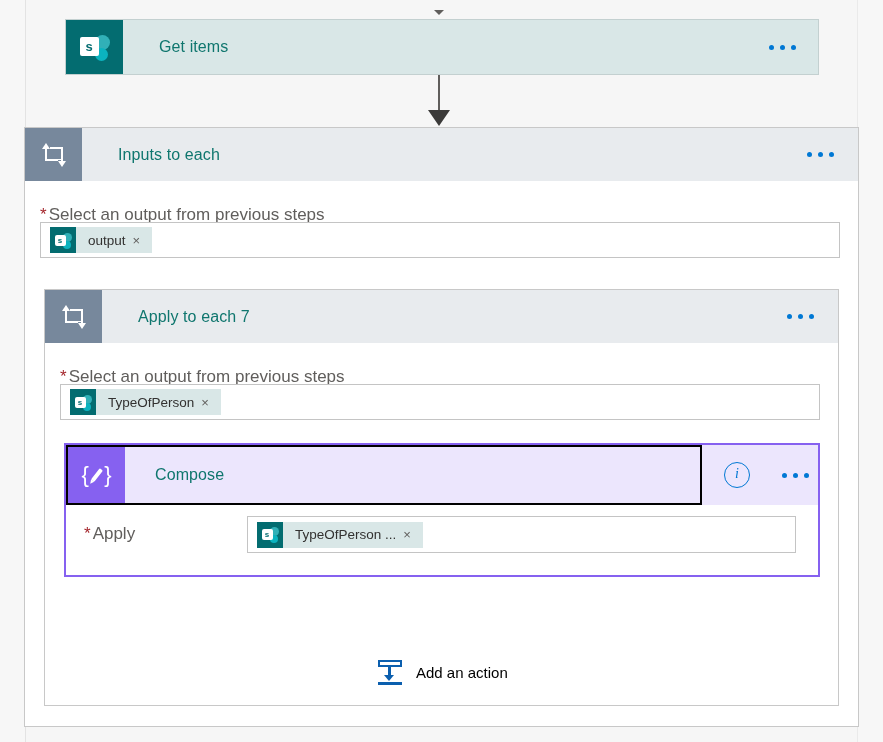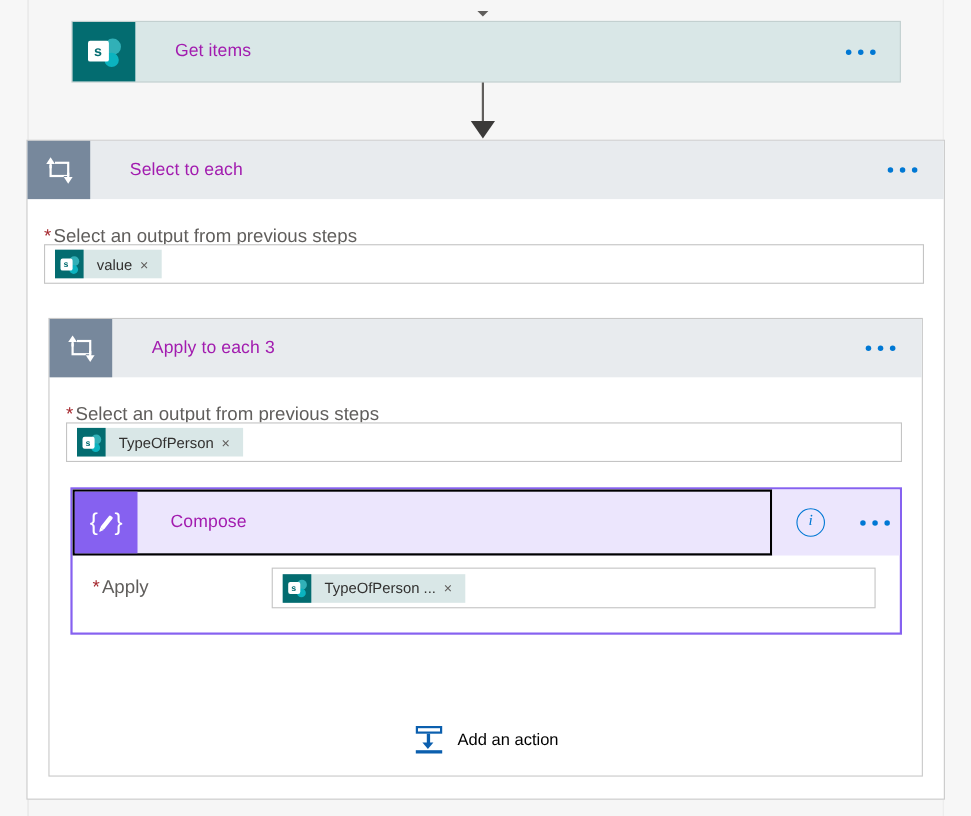--- a/index.html
+++ b/index.html
@@ -61,21 +61,21 @@
     display: flex;
     align-items: center;
     justify-content: center;
   }
   .card-title {
     flex: 1;
     display: flex;
     align-items: center;
     padding-left: 36px;
     font-size: 16px;
-    color: #a21caf;
+    color: #0f766e;
     letter-spacing: .1px;
   }
   .card-ellipsis {
     display: flex;
     align-items: center;
     padding-right: 22px;
     gap: 6px;
   }
   .dot {
     width: 5px; height: 5px;
@@ -448,60 +448,60 @@
         <div class="loop-icon">
           <div class="loop-rect"></div>
           <div class="loop-mask-l"></div>
           <div class="loop-mask-r"></div>
           <div class="arrow-up"></div>
           <div class="arrow-up-stem"></div>
           <div class="arrow-dn"></div>
           <div class="arrow-dn-stem"></div>
         </div>
       </div>
-      <div class="card-title">Select to each</div>
+      <div class="card-title">Inputs to each</div>
       <div class="card-ellipsis">
         <span class="dot"></span>
         <span class="dot"></span>
         <span class="dot"></span>
       </div>
     </div>
   </div>
 
   <div class="field-label" style="left:40px; top:205px;">
     <span class="req-star">*</span><span>Select an output from previous steps</span>
   </div>
   <div class="field-box" style="left:40px; top:222px; width:800px; height:36px;">
     <span class="token">
       <span class="token-icon">
         <span class="sp-icon">
           <span class="sp-circ-a"></span>
           <span class="sp-circ-b"></span>
           <span class="sp-sq">s</span>
         </span>
       </span>
-      <span class="token-text">value</span>
+      <span class="token-text">output</span>
       <span class="token-x">×</span>
     </span>
   </div>
 
   <div class="scope" id="scope-inner">
     <div class="scope-header">
       <div class="card-icon">
         <div class="loop-icon">
           <div class="loop-rect"></div>
           <div class="loop-mask-l"></div>
           <div class="loop-mask-r"></div>
           <div class="arrow-up"></div>
           <div class="arrow-up-stem"></div>
           <div class="arrow-dn"></div>
           <div class="arrow-dn-stem"></div>
         </div>
       </div>
-      <div class="card-title">Apply to each 3</div>
+      <div class="card-title">Apply to each 7</div>
       <div class="card-ellipsis">
         <span class="dot"></span>
         <span class="dot"></span>
         <span class="dot"></span>
       </div>
     </div>
   </div>
 
   <div class="field-label" style="left:60px; top:367px;">
     <span class="req-star">*</span><span>Select an output from previous steps</span>

